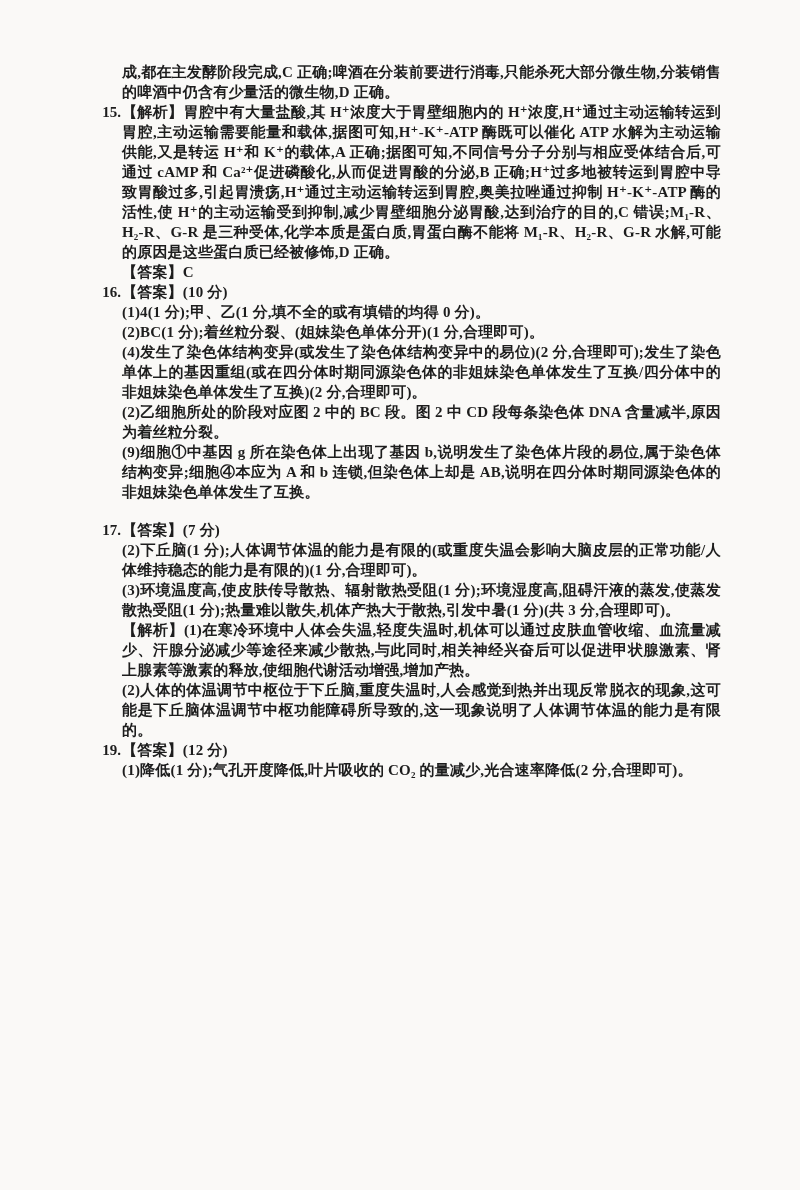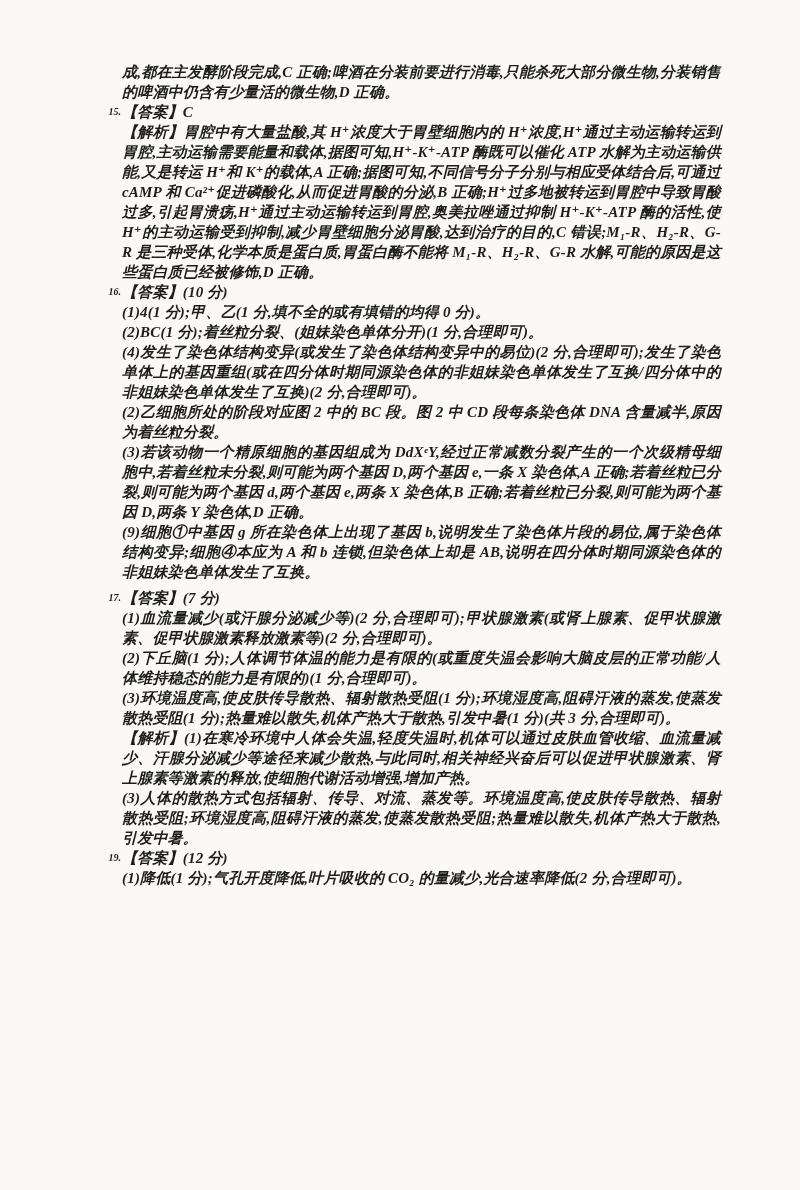--- a/index.html
+++ b/index.html
@@ -3,75 +3,73 @@
 <meta charset="utf-8">
 <style>
   html,body{margin:0;padding:0;}
   body{
     width:800px;height:1190px;
     background:#faf9f7;
     font-family:"Liberation Serif","DejaVu Serif",serif;
     color:#1d1d1d;
     overflow:hidden;
   }
-  .page{position:relative;width:800px;height:1190px;font-style:italic;}
+  .page{position:relative;width:800px;height:1190px;}
   .content{
     position:absolute;left:122px;top:62px;width:599px;
   }
   .block{position:relative;}
   .qnum{
     position:absolute;right:100%;top:0;
     padding-right:1px;white-space:nowrap;
-    font-size:10px;line-height:20px;font-weight:600;
+    font-size:15px;line-height:20px;font-weight:600;
   }
   .para{
     margin:0;
     font-size:15px;line-height:20px;
     font-weight:600;
     text-align:justify;
     letter-spacing:0.2px;
   }
-  .gap-before{margin-top:6px;}
+  .gap-before{margin-top:18px;}
 </style>
 </head>
 <body>
 
 <div class="page">
   <div class="content">
 
     <div class="block">
       <span class="qnum"></span>
       <p class="para">成,都在主发酵阶段完成,C 正确;啤酒在分装前要进行消毒,只能杀死大部分微生物,分装销售的啤酒中仍含有少量活的微生物,D 正确。</p>
     </div>
 
     <div class="block">
       <span class="qnum">15.</span>
+      <p class="para">【解析】胃腔中有大量盐酸,其 H⁺浓度大于胃壁细胞内的 H⁺浓度,H⁺通过主动运输转运到胃腔,主动运输需要能量和载体,据图可知,H⁺-K⁺-ATP 酶既可以催化 ATP 水解为主动运输供能,又是转运 H⁺和 K⁺的载体,A 正确;据图可知,不同信号分子分别与相应受体结合后,可通过 cAMP 和 Ca²⁺促进磷酸化,从而促进胃酸的分泌,B 正确;H⁺过多地被转运到胃腔中导致胃酸过多,引起胃溃疡,H⁺通过主动运输转运到胃腔,奥美拉唑通过抑制 H⁺-K⁺-ATP 酶的活性,使 H⁺的主动运输受到抑制,减少胃壁细胞分泌胃酸,达到治疗的目的,C 错误;M₁-R、H₂-R、G-R 是三种受体,化学本质是蛋白质,胃蛋白酶不能将 M₁-R、H₂-R、G-R 水解,可能的原因是这些蛋白质已经被修饰,D 正确。</p>
       <p class="para">【答案】C</p>
-      <p class="para">【解析】胃腔中有大量盐酸,其 H⁺浓度大于胃壁细胞内的 H⁺浓度,H⁺通过主动运输转运到胃腔,主动运输需要能量和载体,据图可知,H⁺-K⁺-ATP 酶既可以催化 ATP 水解为主动运输供能,又是转运 H⁺和 K⁺的载体,A 正确;据图可知,不同信号分子分别与相应受体结合后,可通过 cAMP 和 Ca²⁺促进磷酸化,从而促进胃酸的分泌,B 正确;H⁺过多地被转运到胃腔中导致胃酸过多,引起胃溃疡,H⁺通过主动运输转运到胃腔,奥美拉唑通过抑制 H⁺-K⁺-ATP 酶的活性,使 H⁺的主动运输受到抑制,减少胃壁细胞分泌胃酸,达到治疗的目的,C 错误;M₁-R、H₂-R、G-R 是三种受体,化学本质是蛋白质,胃蛋白酶不能将 M₁-R、H₂-R、G-R 水解,可能的原因是这些蛋白质已经被修饰,D 正确。</p>
     </div>
 
     <div class="block">
       <span class="qnum">16.</span>
       <p class="para">【答案】(10 分)</p>
       <p class="para">(1)4(1 分);甲、乙(1 分,填不全的或有填错的均得 0 分)。</p>
       <p class="para">(2)BC(1 分);着丝粒分裂、(姐妹染色单体分开)(1 分,合理即可)。</p>
       <p class="para">(4)发生了染色体结构变异(或发生了染色体结构变异中的易位)(2 分,合理即可);发生了染色单体上的基因重组(或在四分体时期同源染色体的非姐妹染色单体发生了互换/四分体中的非姐妹染色单体发生了互换)(2 分,合理即可)。</p>
       <p class="para">(2)乙细胞所处的阶段对应图 2 中的 BC 段。图 2 中 CD 段每条染色体 DNA 含量减半,原因为着丝粒分裂。</p>
-      <p class="para">(3)若该动物一个精原细胞的基因组成为 DdXᵉY,经过正常减数分裂产生的一个次级精母细胞中,若着丝粒未分裂,则可能为两个基因 D,两个基因 e,一条 X 染色体,A 正确;若着丝粒已分裂,则可能为两个基因 d,两个基因 e,两条 X 染色体,B 正确;若着丝粒已分裂,则可能为两个基因 D,两条 Y 染色体,D 正确。</p>
       <p class="para">(9)细胞①中基因 g 所在染色体上出现了基因 b,说明发生了染色体片段的易位,属于染色体结构变异;细胞④本应为 A 和 b 连锁,但染色体上却是 AB,说明在四分体时期同源染色体的非姐妹染色单体发生了互换。</p>
     </div>
 
     <div class="block gap-before">
       <span class="qnum">17.</span>
       <p class="para">【答案】(7 分)</p>
-      <p class="para">(1)血流量减少(或汗腺分泌减少等)(2 分,合理即可);甲状腺激素(或肾上腺素、促甲状腺激素、促甲状腺激素释放激素等)(2 分,合理即可)。</p>
       <p class="para">(2)下丘脑(1 分);人体调节体温的能力是有限的(或重度失温会影响大脑皮层的正常功能/人体维持稳态的能力是有限的)(1 分,合理即可)。</p>
       <p class="para">(3)环境温度高,使皮肤传导散热、辐射散热受阻(1 分);环境湿度高,阻碍汗液的蒸发,使蒸发散热受阻(1 分);热量难以散失,机体产热大于散热,引发中暑(1 分)(共 3 分,合理即可)。</p>
       <p class="para">【解析】(1)在寒冷环境中人体会失温,轻度失温时,机体可以通过皮肤血管收缩、血流量减少、汗腺分泌减少等途径来减少散热,与此同时,相关神经兴奋后可以促进甲状腺激素、肾上腺素等激素的释放,使细胞代谢活动增强,增加产热。</p>
-      <p class="para">(3)人体的散热方式包括辐射、传导、对流、蒸发等。环境温度高,使皮肤传导散热、辐射散热受阻;环境湿度高,阻碍汗液的蒸发,使蒸发散热受阻;热量难以散失,机体产热大于散热,引发中暑。</p>
+      <p class="para">(2)人体的体温调节中枢位于下丘脑,重度失温时,人会感觉到热并出现反常脱衣的现象,这可能是下丘脑体温调节中枢功能障碍所导致的,这一现象说明了人体调节体温的能力是有限的。</p>
     </div>
 
     <div class="block">
       <span class="qnum">19.</span>
       <p class="para">【答案】(12 分)</p>
       <p class="para">(1)降低(1 分);气孔开度降低,叶片吸收的 CO₂ 的量减少,光合速率降低(2 分,合理即可)。</p>
     </div>
 
   </div>
 </div>

